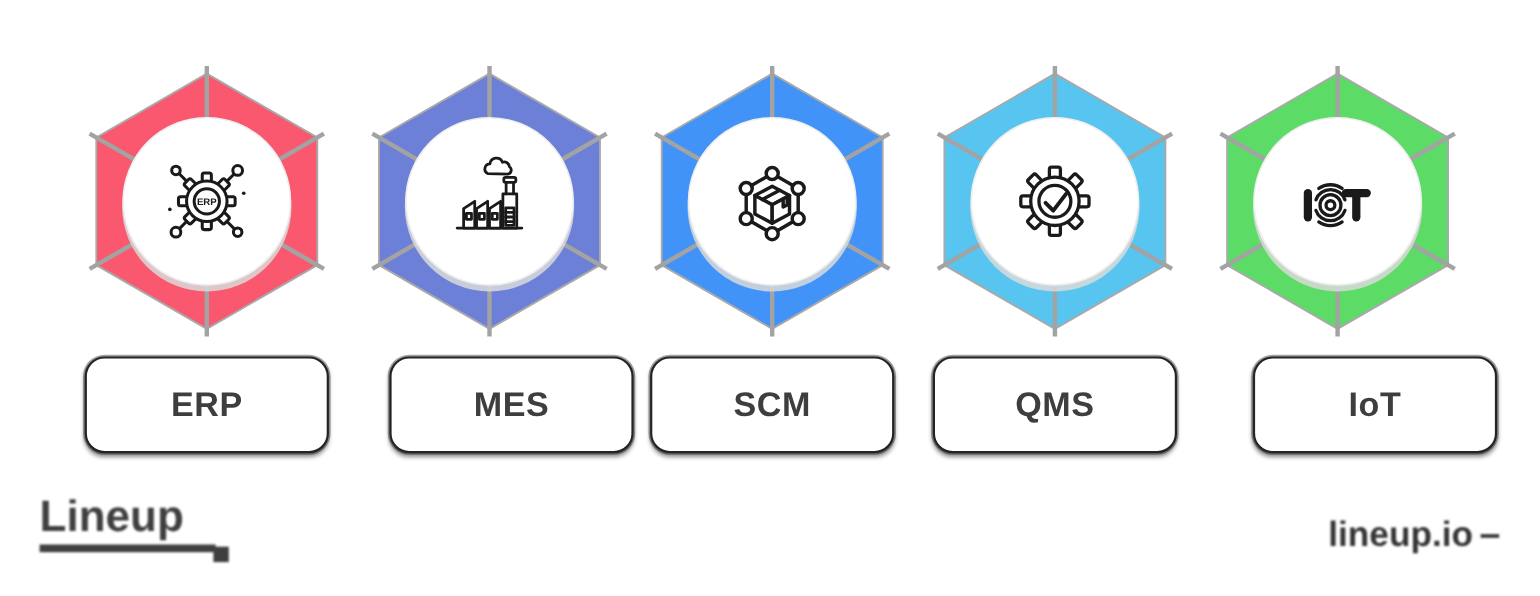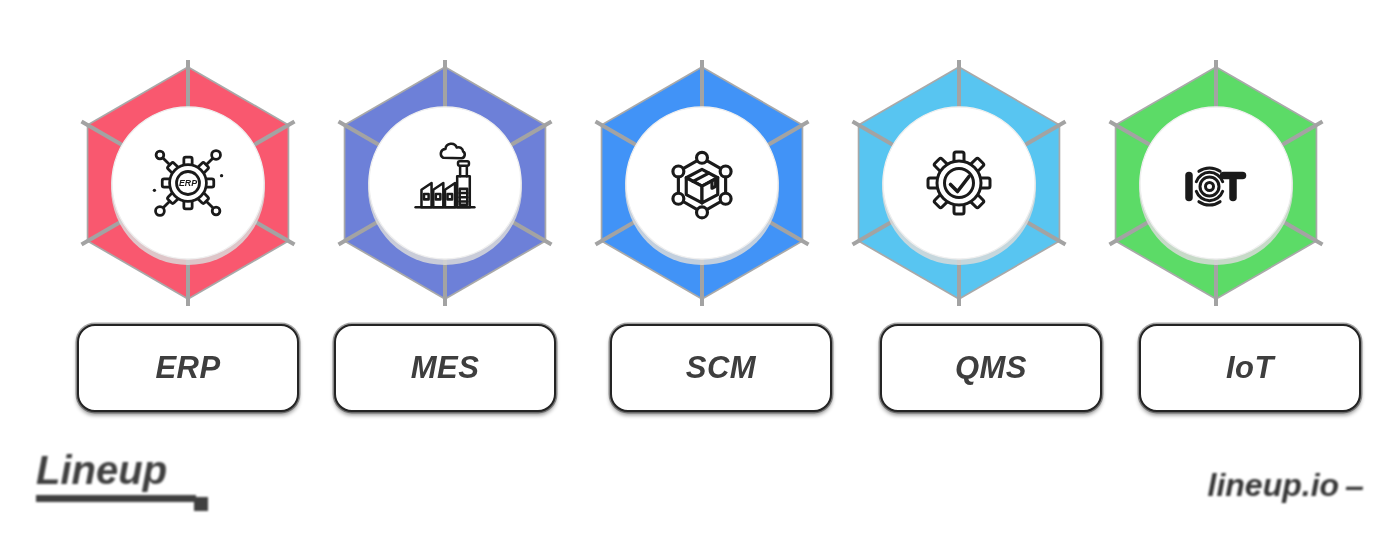--- a/index.html
+++ b/index.html
@@ -2,21 +2,21 @@
 <html><head>
 <meta charset="utf-8">
 <style>
   html,body{margin:0;padding:0;}
   body{
     width:1400px;height:542px;
     background:#ffffff;
     font-family:"Liberation Sans","DejaVu Sans",sans-serif;
     overflow:hidden;position:relative;
   }
-  .stage{position:absolute;inset:0;font-style:italic;}
+  .stage{position:absolute;inset:0;}
   .module-hex{position:absolute;top:57px;width:260px;height:252px;}
   .label-card{
     position:absolute;top:324px;width:222px;height:88px;
     background:#ffffff;
     border:2px solid #242424;
     border-radius:18px;
     box-shadow:0 0 0 1.5px rgba(20,20,20,.38),0 3px 4px rgba(0,0,0,.45);
     display:flex;align-items:center;justify-content:center;
     box-sizing:border-box;
   }
@@ -201,27 +201,27 @@
       <path class="icon-line" d="M30.3,48.7 A14,14 0 0 1 56.7,48.7"></path>
       <path class="icon-line" d="M30.3,58.3 A14,14 0 0 0 56.7,58.3"></path>
       <path class="icon-line" d="M32.9,38.3 A18.5,18.5 0 0 1 54.1,38.3"></path>
       <path class="icon-line" d="M32.9,68.7 A18.5,18.5 0 0 0 54.1,68.7"></path>
     </g>
   </svg>
 
   <div class="label-card" style="left:77px">
       <span>ERP</span>
     </div>
-  <div class="label-card" style="left:334px">
+  <div class="label-card" style="left:354px">
       <span>MES</span>
     </div>
-  <div class="label-card" style="left:610px">
+  <div class="label-card" style="left:591px">
       <span>SCM</span>
     </div>
-  <div class="label-card" style="left:880px">
+  <div class="label-card" style="left:848px">
       <span>QMS</span>
     </div>
   <div class="label-card" style="left:1139px">
       <span>IoT</span>
     </div>
 
   <div class="logo">
     <span class="logo-word">Lineup</span>
     <div class="logo-underline">
       <div class="logo-underline-tail"></div>

